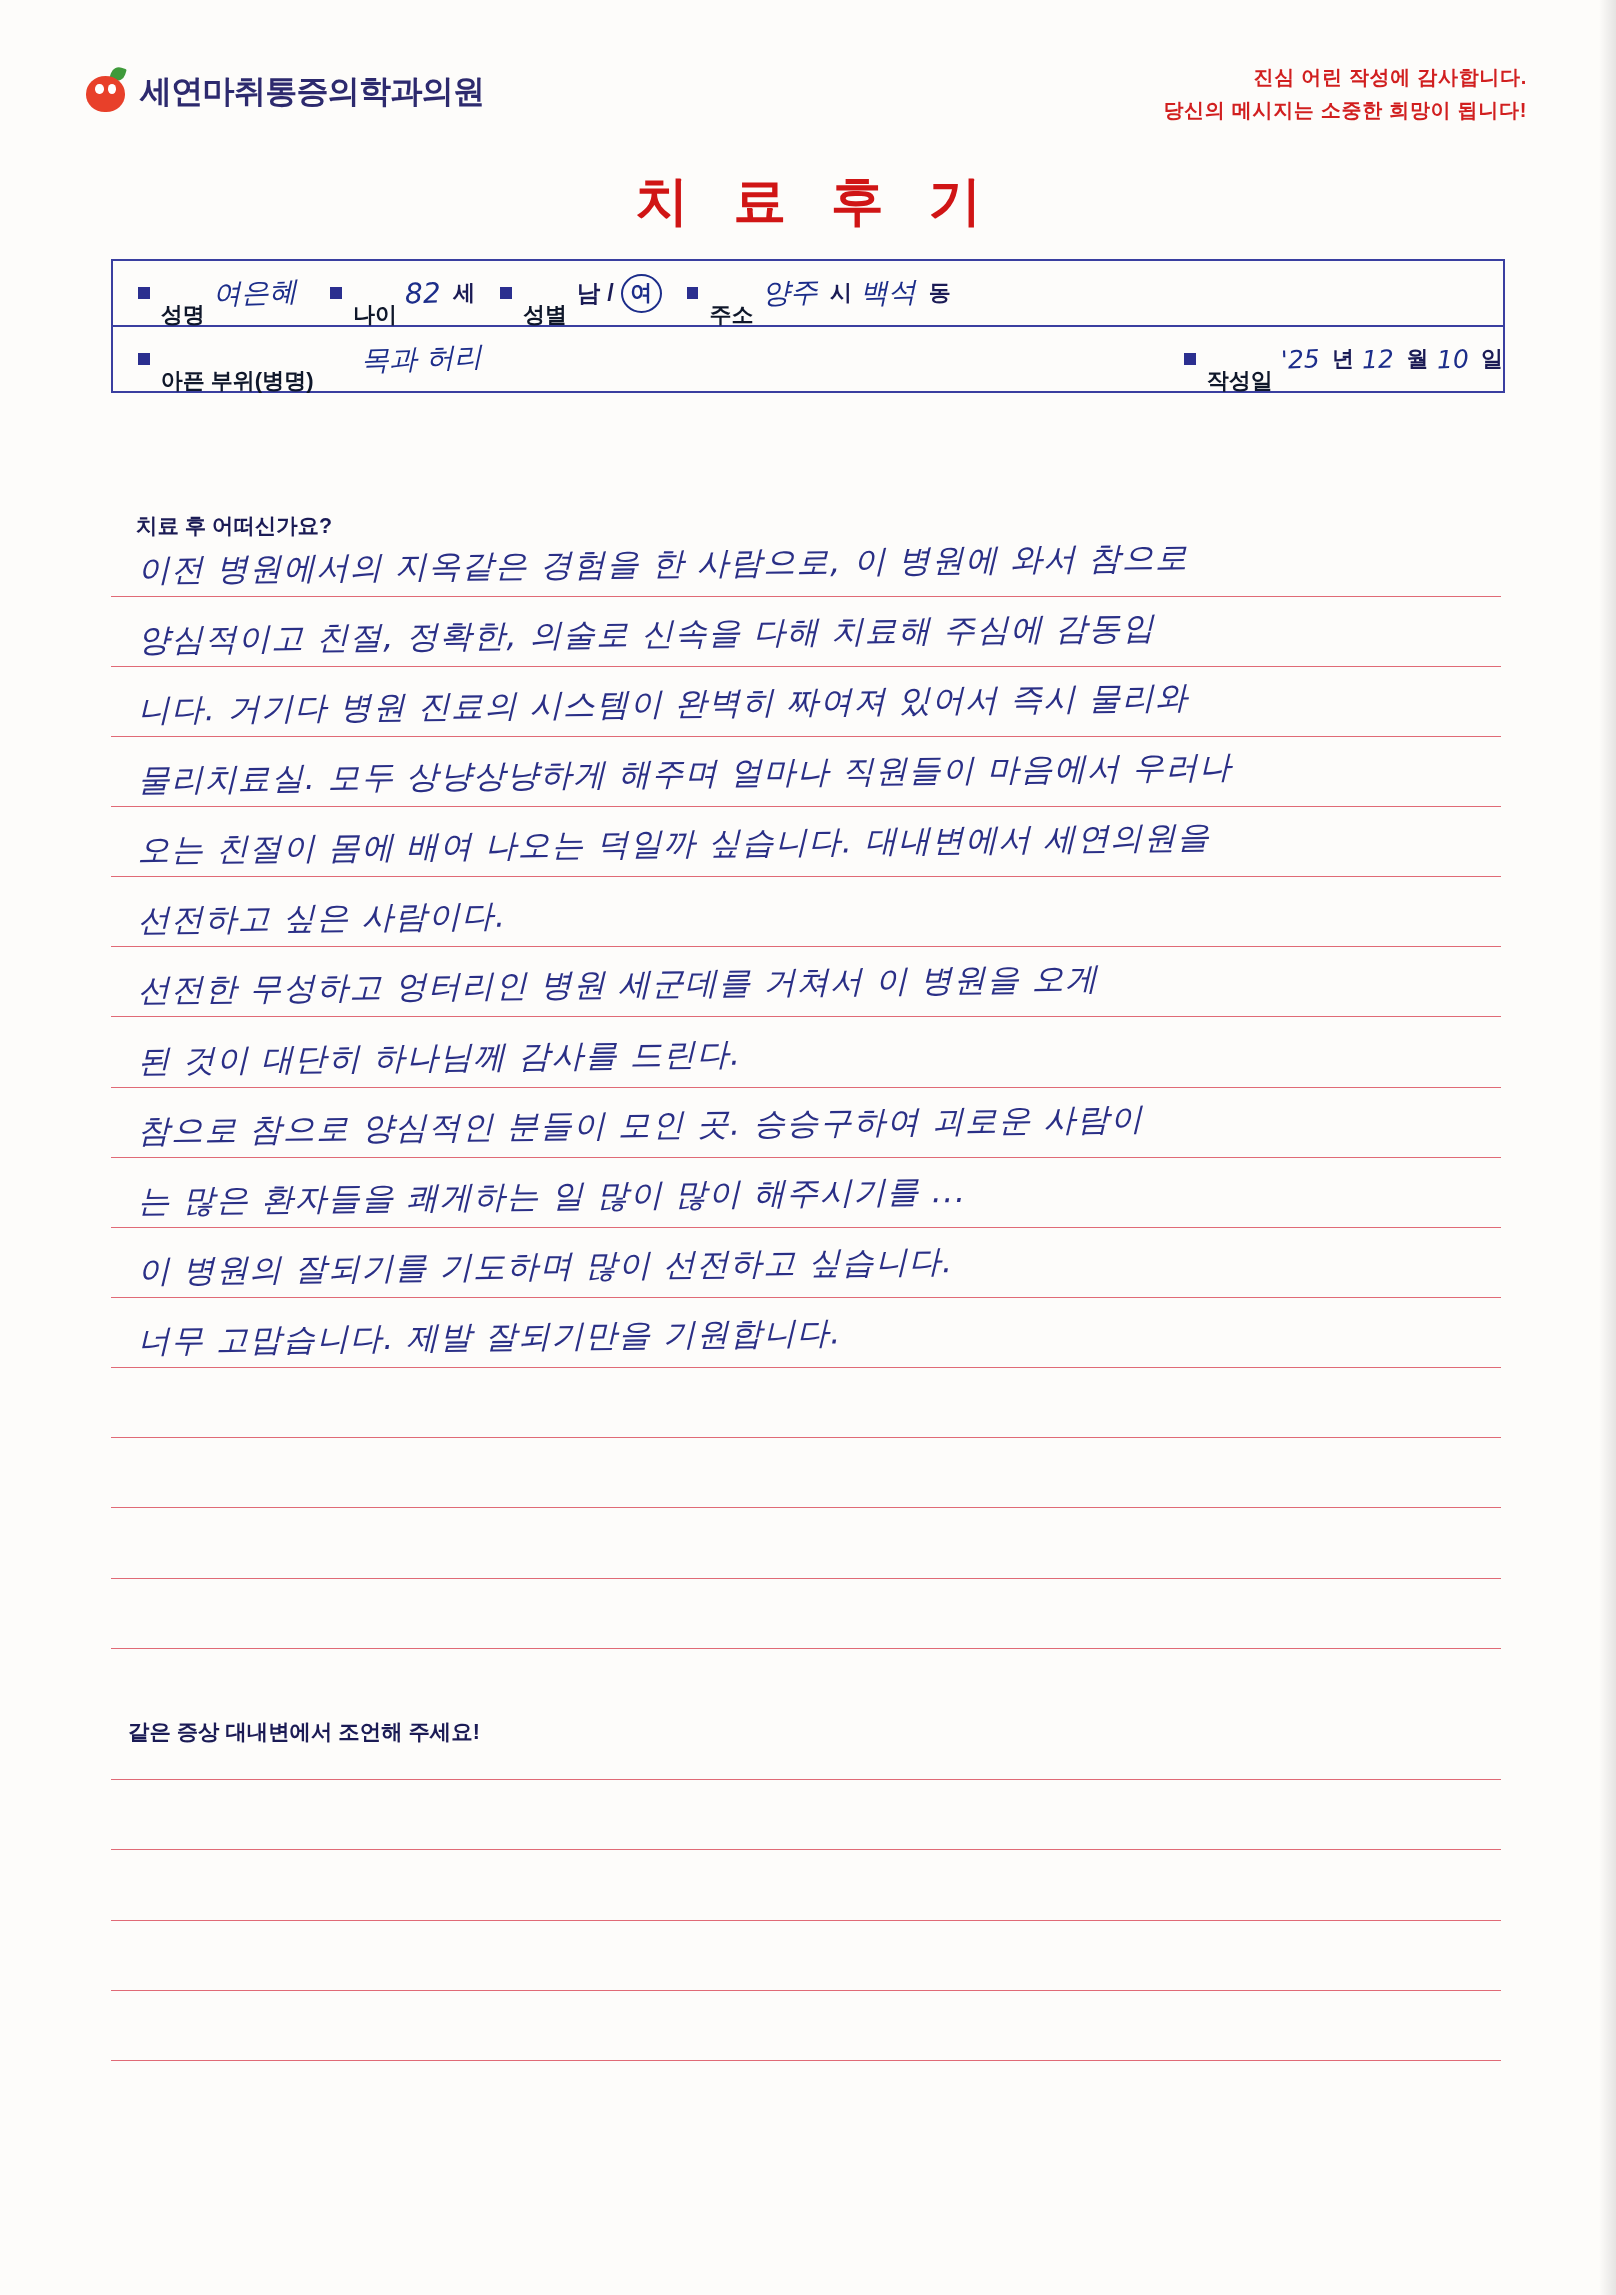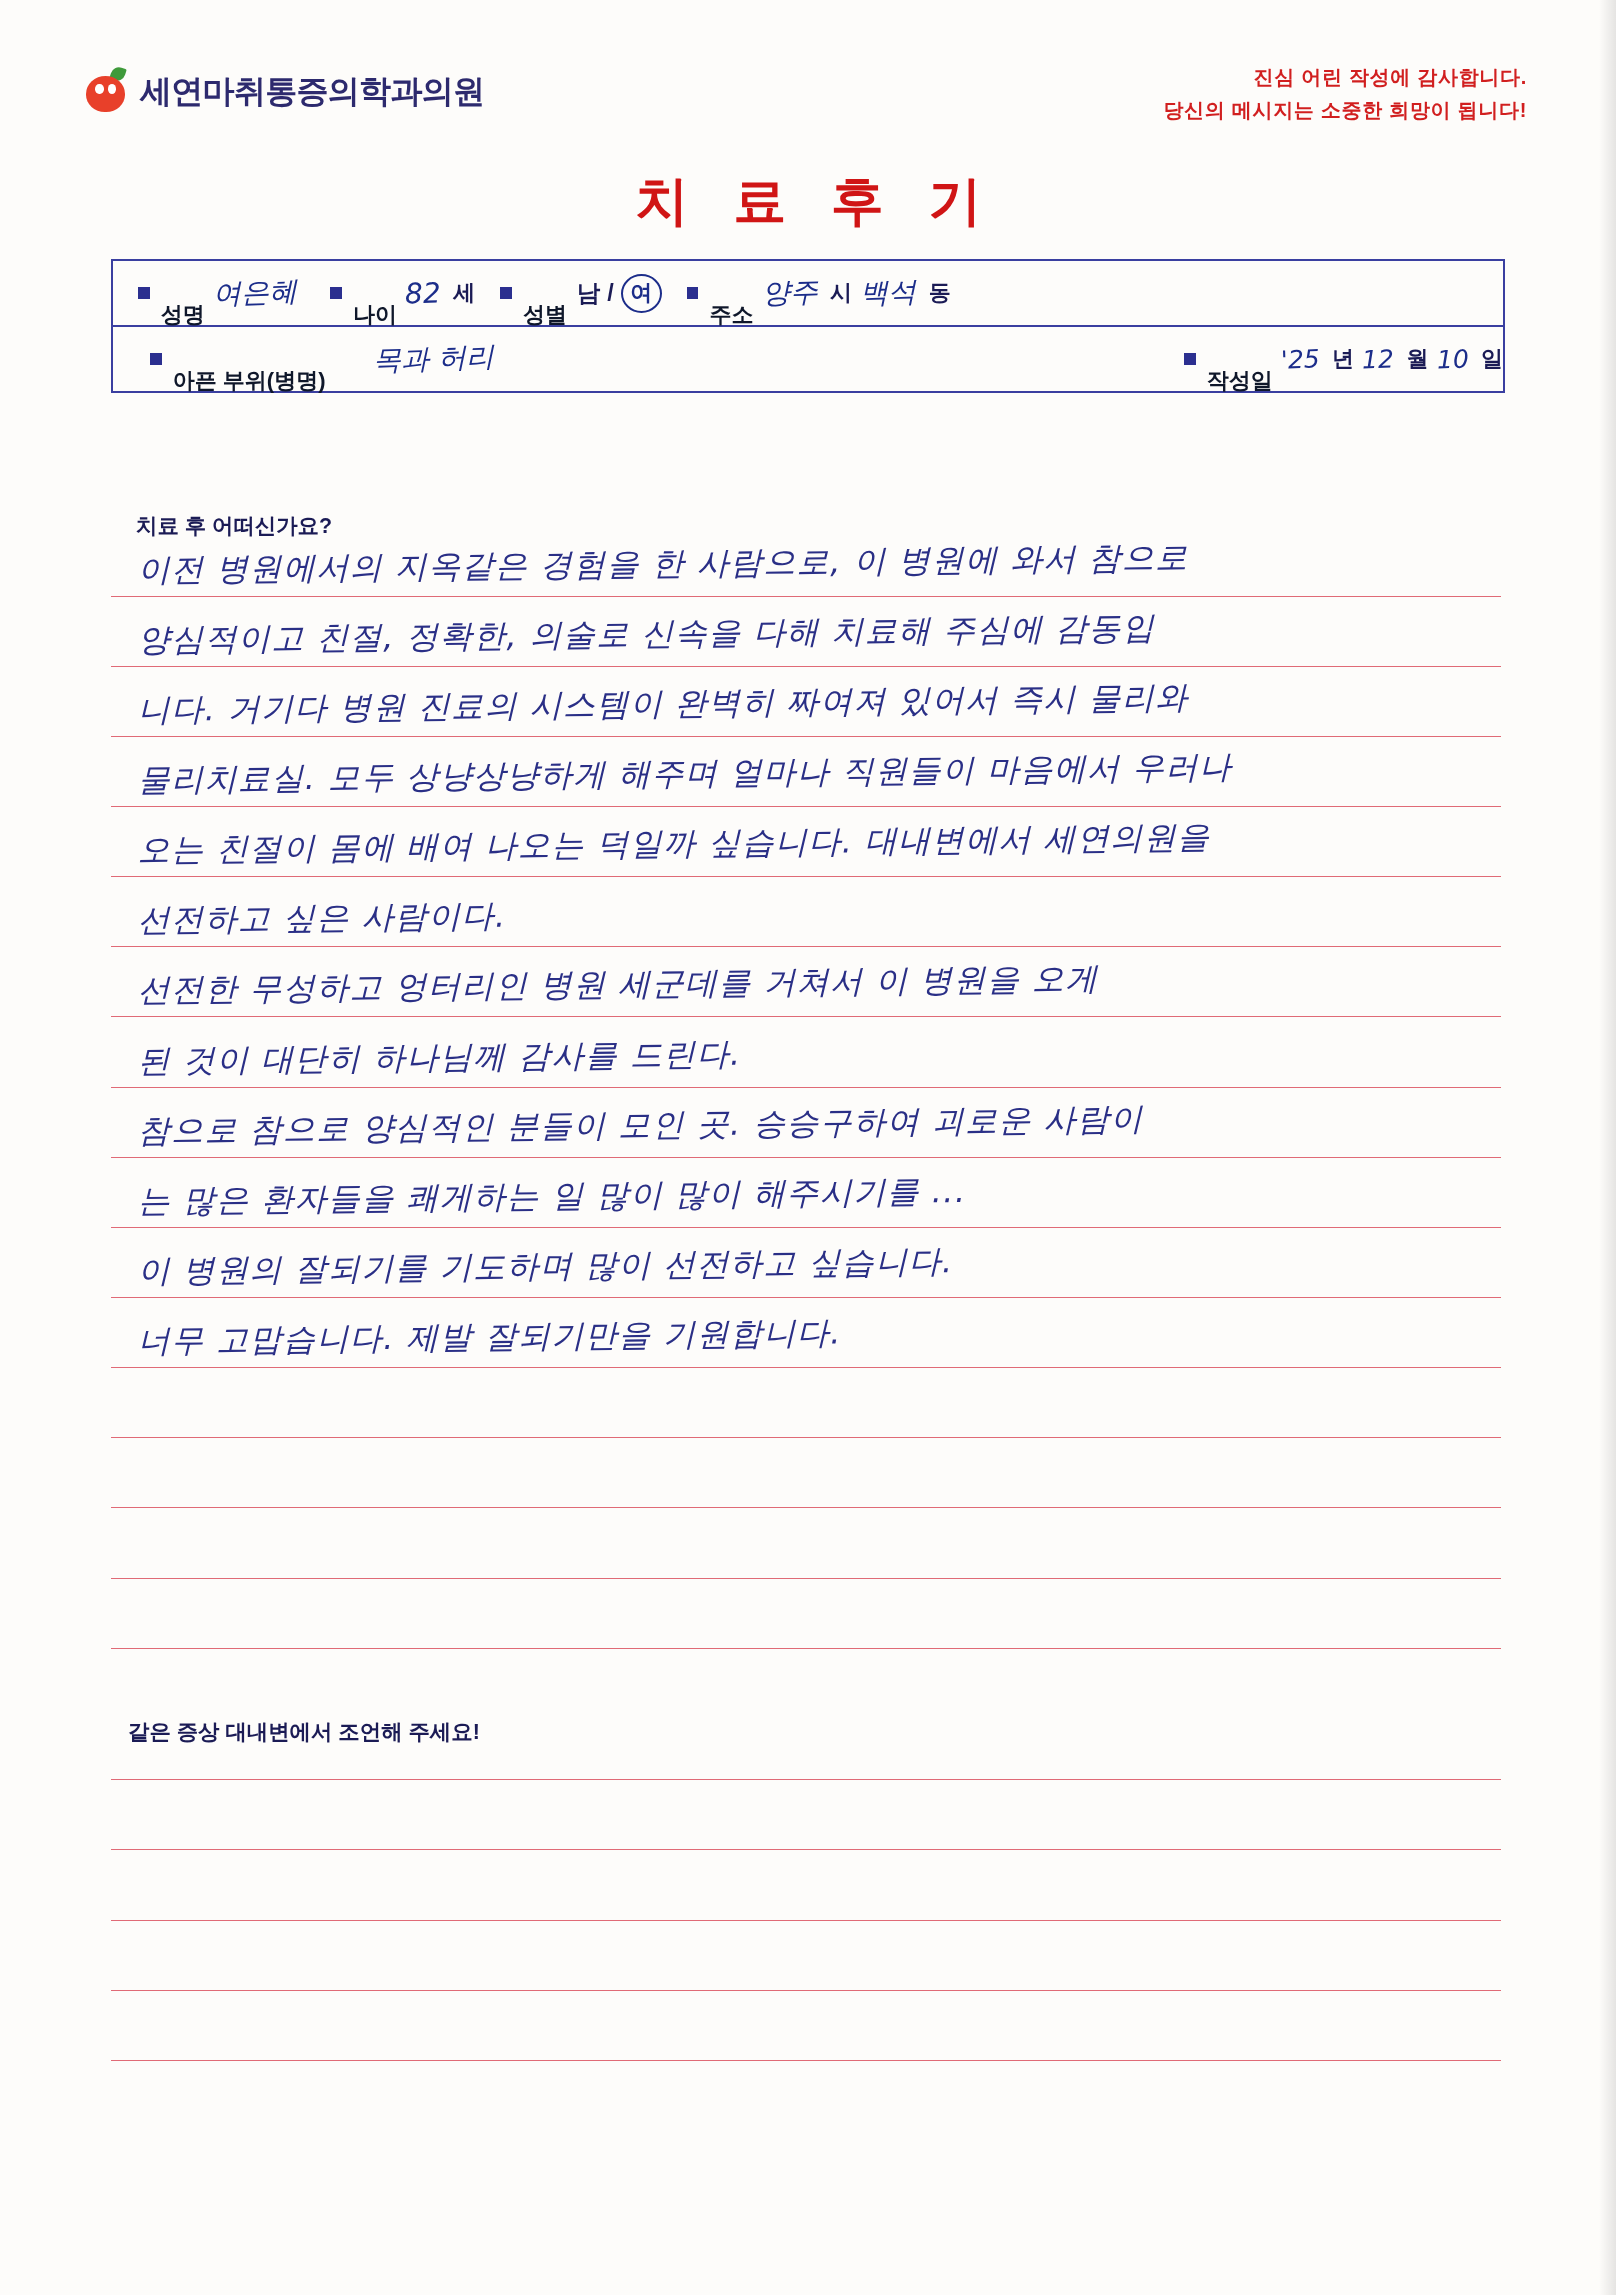--- a/index.html
+++ b/index.html
@@ -103,21 +103,21 @@
     top: 259px;
     width: 1390px;
     border: 2.1px solid #3a3fa0;
   }
   .info-row {
     display: flex;
     align-items: center;
     height: 64px;
     border-bottom: 2.1px solid #3a3fa0;
   }
-  .info-row:last-child { border-bottom: none; padding-left: 12px; }
+  .info-row:last-child { border-bottom: none; }
   .cell {
     display: flex;
     align-items: center;
     height: 100%;
     padding-left: 25px;
     box-sizing: border-box;
   }
   .bullet {
     width: 11.7px;
     height: 11.7px;

